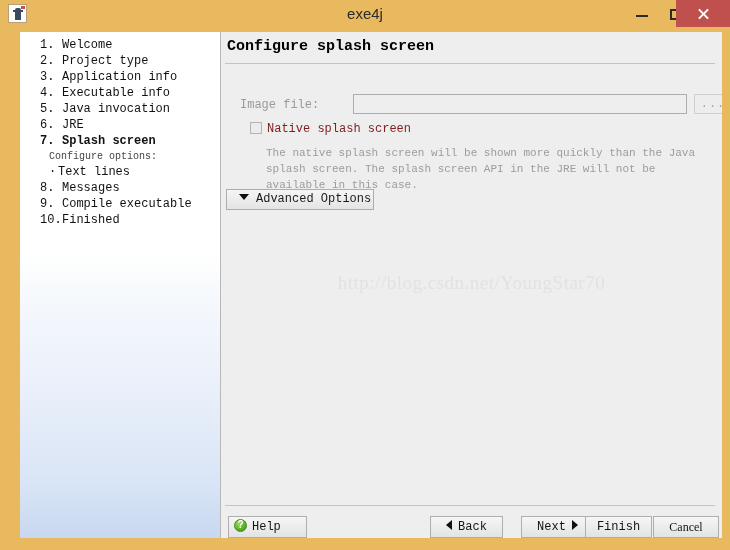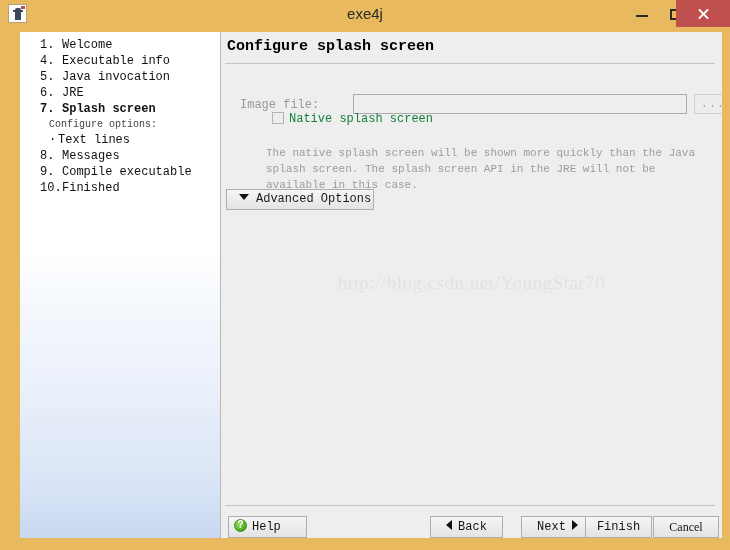--- a/index.html
+++ b/index.html
@@ -239,23 +239,22 @@
   }
   .cb-box.disabled {
     border-color: #b3b3b3;
     background: #ececec;
   }
   #row-show-splash {
     left: 8px; top: 40px;
     color: #1a1a1a;
   }
   #row-native-splash {
-    left: 29px; top: 80px;
-    color: #15803d;
-    margin-left: 22px;
+    left: 29px; top: 90px;
+    color: #7f1d1d;
   }
 
   #row-image-file {
     position: absolute;
     left: 19px; top: 62px;
     width: 470px;
     height: 22px;
   }
   #label-image-file {
     position: absolute;
@@ -436,20 +435,26 @@
   </div>
 
   <div id="content-frame">
 
     <div id="sidebar">
       <div id="nav-list">
         <div class="nav-item">
           <span class="nav-num">1.</span><span>Welcome</span>
         </div>
         <div class="nav-item">
+          <span class="nav-num">2.</span><span>Project type</span>
+        </div>
+        <div class="nav-item">
+          <span class="nav-num">3.</span><span>Application info</span>
+        </div>
+        <div class="nav-item">
           <span class="nav-num">4.</span><span>Executable info</span>
         </div>
         <div class="nav-item">
           <span class="nav-num">5.</span><span>Java invocation</span>
         </div>
         <div class="nav-item">
           <span class="nav-num">6.</span><span>JRE</span>
         </div>
         <div class="nav-item active">
           <span class="nav-num">7.</span><span>Splash screen</span>

